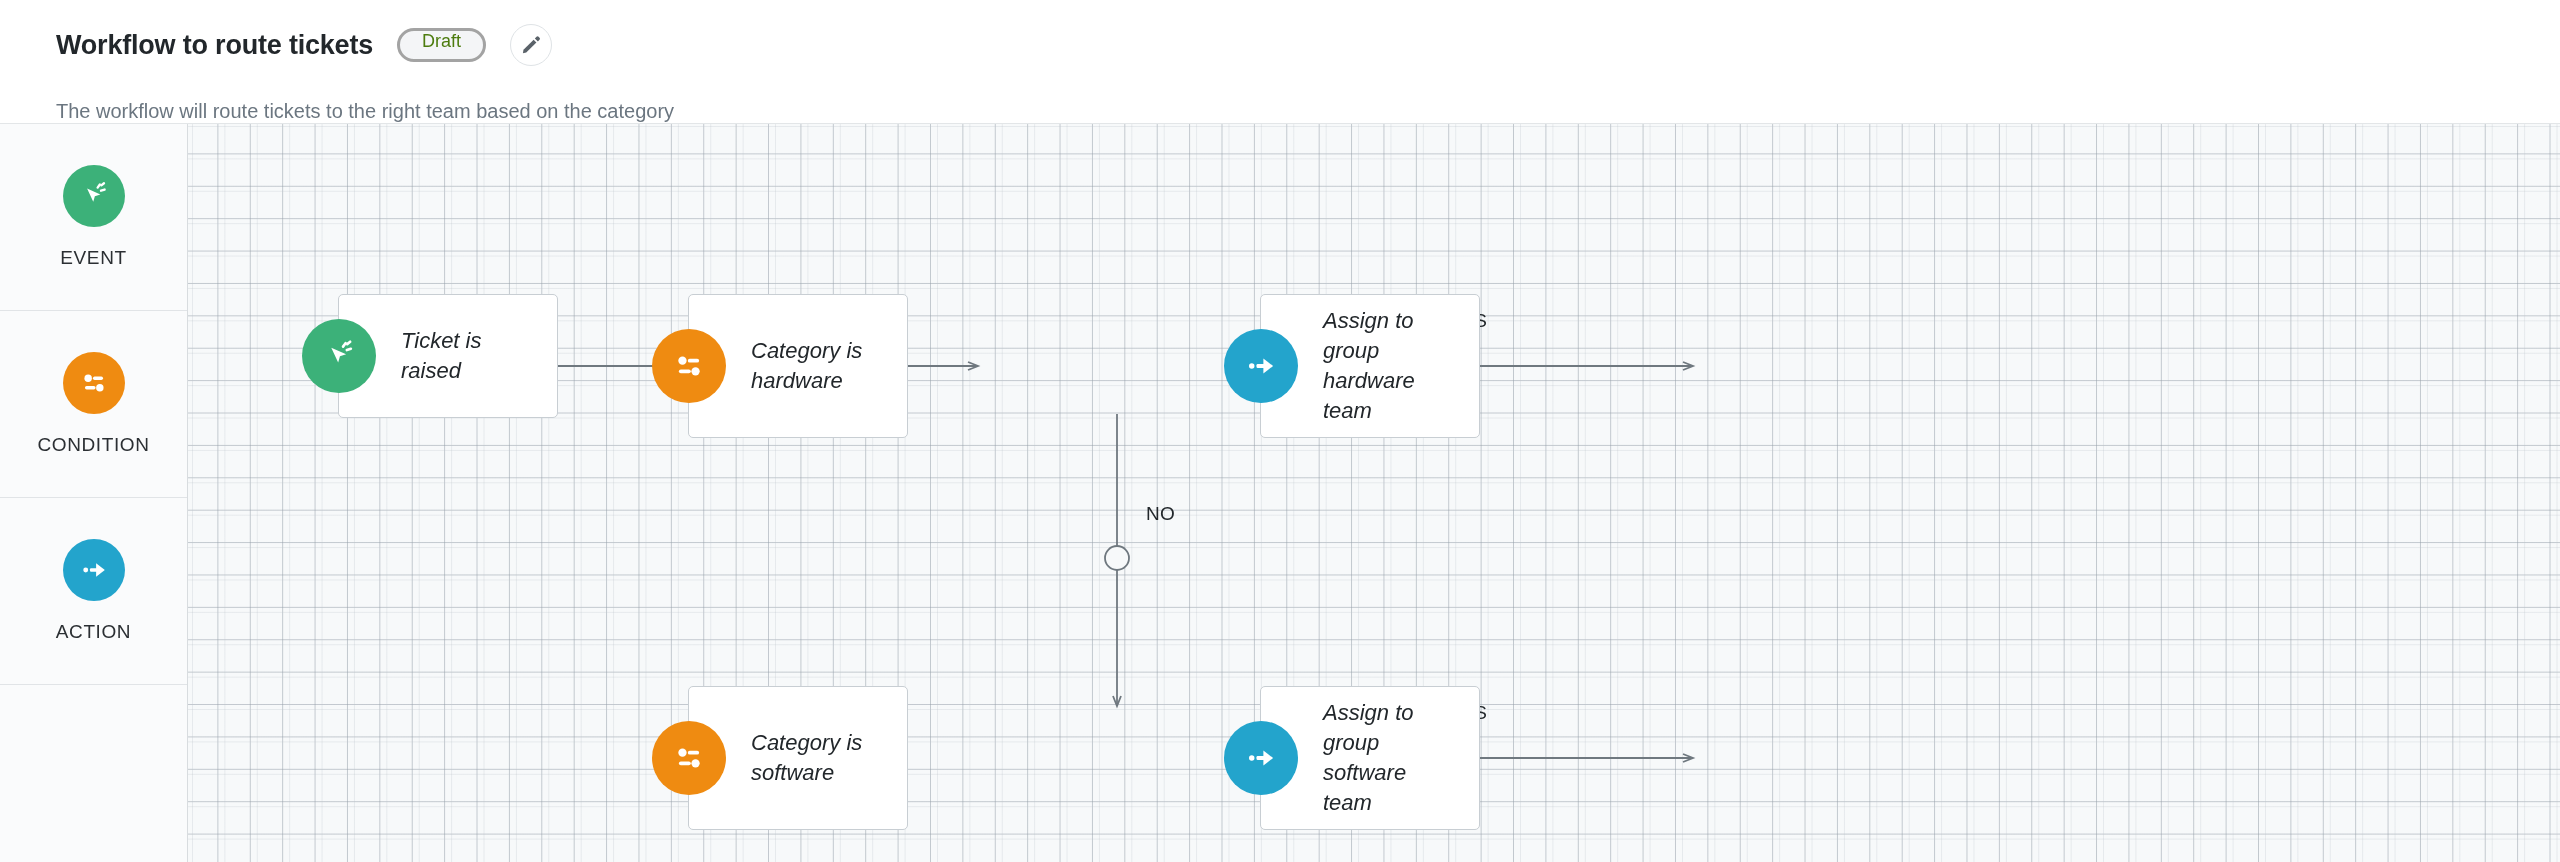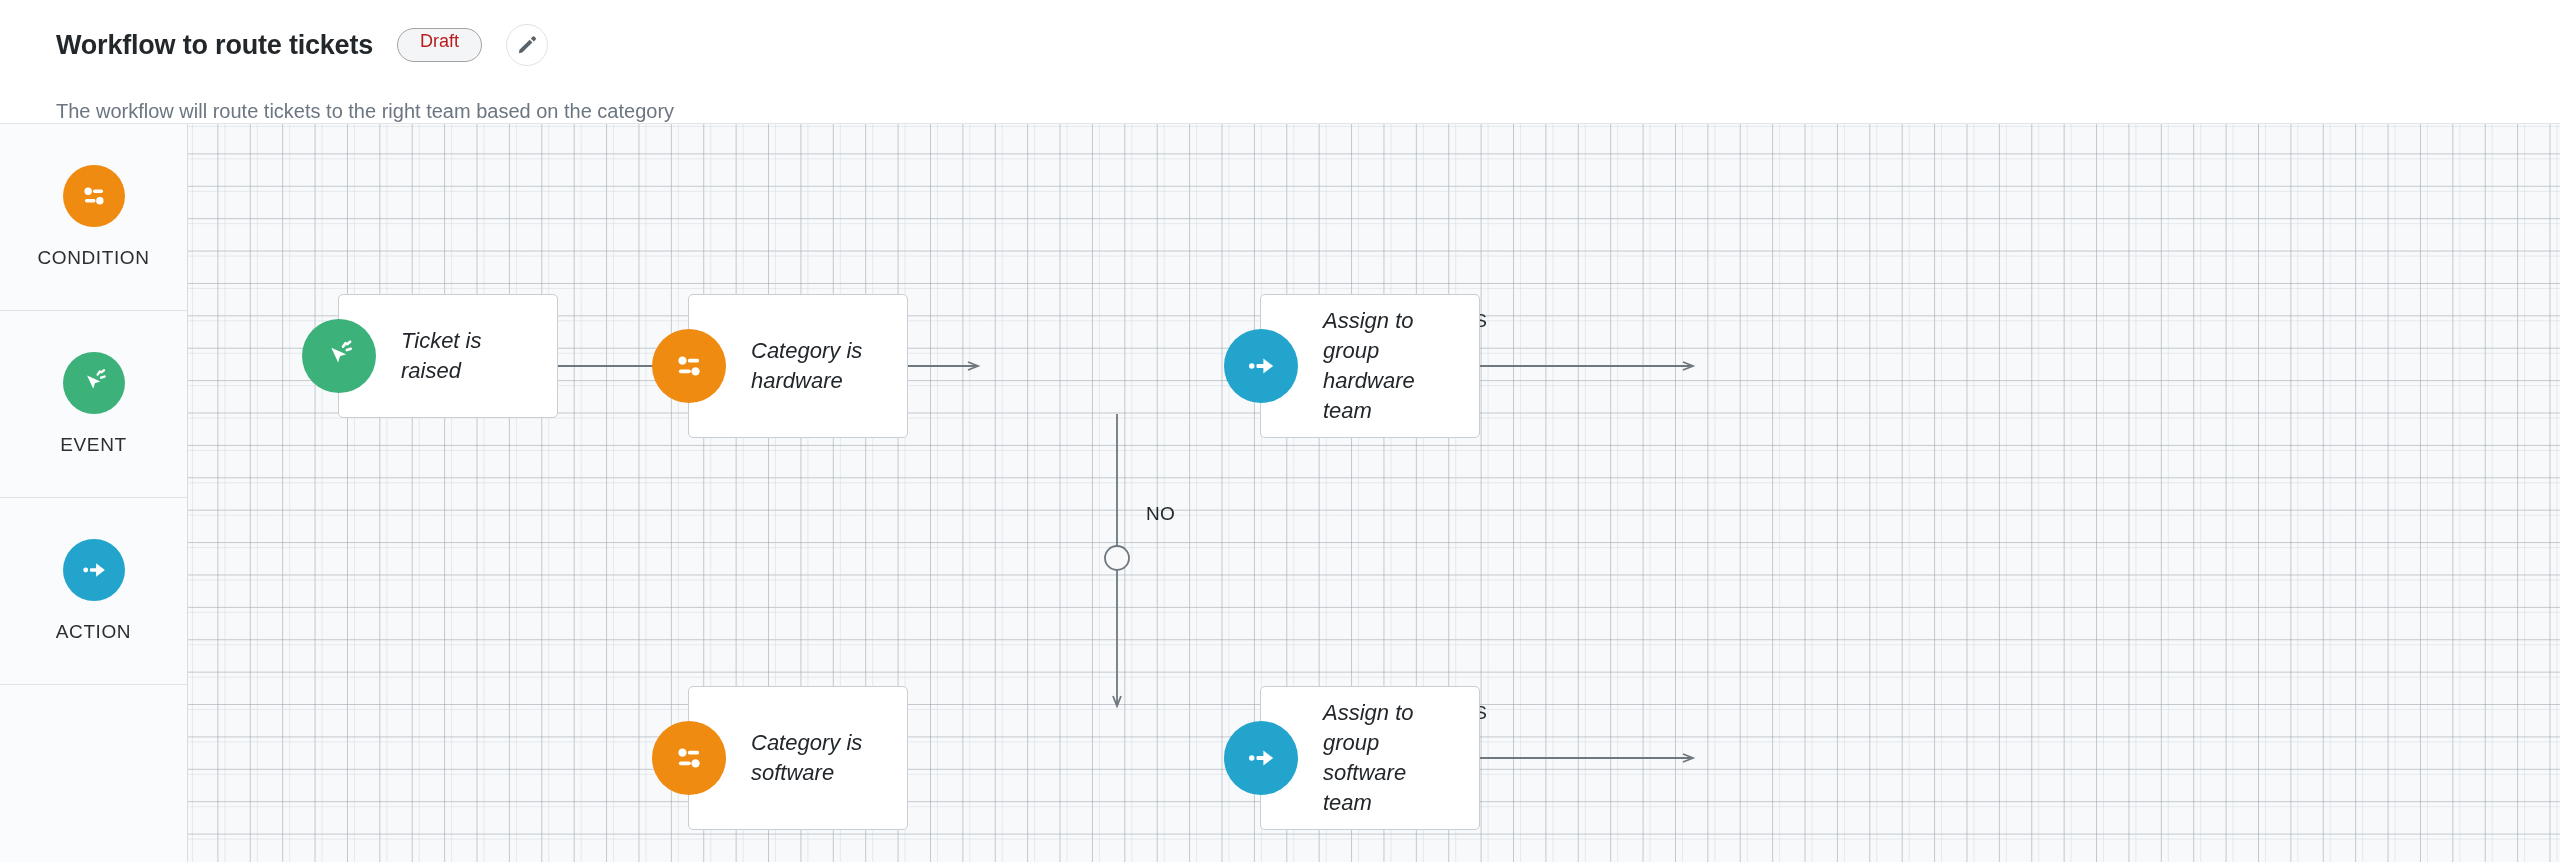--- a/index.html
+++ b/index.html
@@ -19,23 +19,23 @@
     border-bottom:1px solid #e3e6e8;
     flex:0 0 124px;
     position:relative;
   }
   .title-row{ display:flex; align-items:center; gap:24px; height:46px; }
   .wf-title{
     font-size:27px; font-weight:bold; color:#22272b;
     letter-spacing:-0.2px; line-height:34px;
   }
   .badge{
-    border:1px solid #a3a3a3;
+    border:3px solid #a3a3a3;
     background:#f4f5f7;
-    color:#b91c1c;
+    color:#4d7c0f;
     font-size:18px;
     border-radius:18px;
     padding:6px 22px 14px;
     line-height:1;
     height:34px;
     display:flex; align-items:center; justify-content:center;
   }
   .edit-btn{
     width:42px; height:42px; border-radius:50%;
     border:1px solid #dfe3e6; background:#fff;
@@ -140,44 +140,44 @@
       </span>
     </div>
     <div class="wf-sub">The workflow will route tickets to the right team based on the category</div>
   </div>
 
   <div class="body">
 
     <div class="sidebar">
 
       <div class="pal-item">
+        <span class="pal-circle" style="background:#3cb179">
+          <svg width="34" height="34" viewBox="0 0 32 32">
+            <path d="M9.5 9.0 22.0 14.6l-5.2 1.6-1.5 5.3z" fill="#ffffff"></path>
+            <path d="M21.5 5.2 19.4 8.1" stroke="#ffffff" stroke-width="2.2" stroke-linecap="round"></path>
+            <path d="M26.0 9.9 22.6 11.0" stroke="#ffffff" stroke-width="2.2" stroke-linecap="round"></path>
+            <path d="M25.4 4.0 22.9 6.0" stroke="#ffffff" stroke-width="2.2" stroke-linecap="round"></path>
+          </svg>
+        </span>
+        <span class="pal-label">EVENT</span>
+      </div>
+
+      <div class="pal-item">
         <span class="pal-circle" style="background:#ef8b11">
           <svg width="34" height="34" viewBox="0 0 32 32">
             <circle cx="10.5" cy="11.5" r="3.5" fill="#ffffff"></circle>
             <rect x="15.0" y="9.9" width="9.5" height="3.2" rx="1.6" fill="#ffffff"></rect>
             <circle cx="21.5" cy="20.5" r="3.5" fill="#ffffff"></circle>
             <rect x="7.5" y="18.9" width="10.0" height="3.2" rx="1.6" fill="#ffffff"></rect>
           </svg>
         </span>
         <span class="pal-label">CONDITION</span>
       </div>
 
       <div class="pal-item">
-        <span class="pal-circle" style="background:#3cb179">
-          <svg width="34" height="34" viewBox="0 0 32 32">
-            <path d="M9.5 9.0 22.0 14.6l-5.2 1.6-1.5 5.3z" fill="#ffffff"></path>
-            <path d="M21.5 5.2 19.4 8.1" stroke="#ffffff" stroke-width="2.2" stroke-linecap="round"></path>
-            <path d="M26.0 9.9 22.6 11.0" stroke="#ffffff" stroke-width="2.2" stroke-linecap="round"></path>
-            <path d="M25.4 4.0 22.9 6.0" stroke="#ffffff" stroke-width="2.2" stroke-linecap="round"></path>
-          </svg>
-        </span>
-        <span class="pal-label">EVENT</span>
-      </div>
-
-      <div class="pal-item">
         <span class="pal-circle" style="background:#23a4cc">
           <svg width="34" height="34" viewBox="0 0 32 32">
             <circle cx="8.2" cy="16" r="2.3" fill="#ffffff"></circle>
             <rect x="12.2" y="14.4" width="7.0" height="3.2" rx="1.0" fill="#ffffff"></rect>
             <path d="M18.0 9.6 26.2 16 18.0 22.4z" fill="#ffffff"></path>
           </svg>
         </span>
         <span class="pal-label">ACTION</span>
       </div>
 

